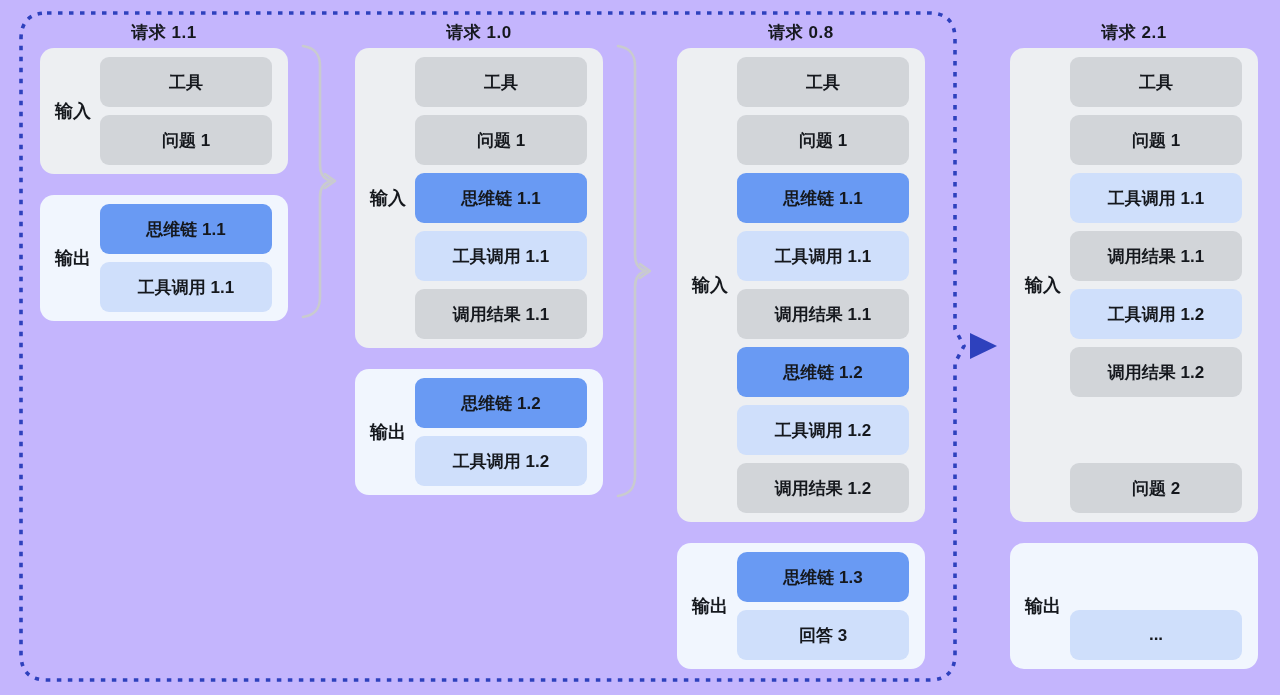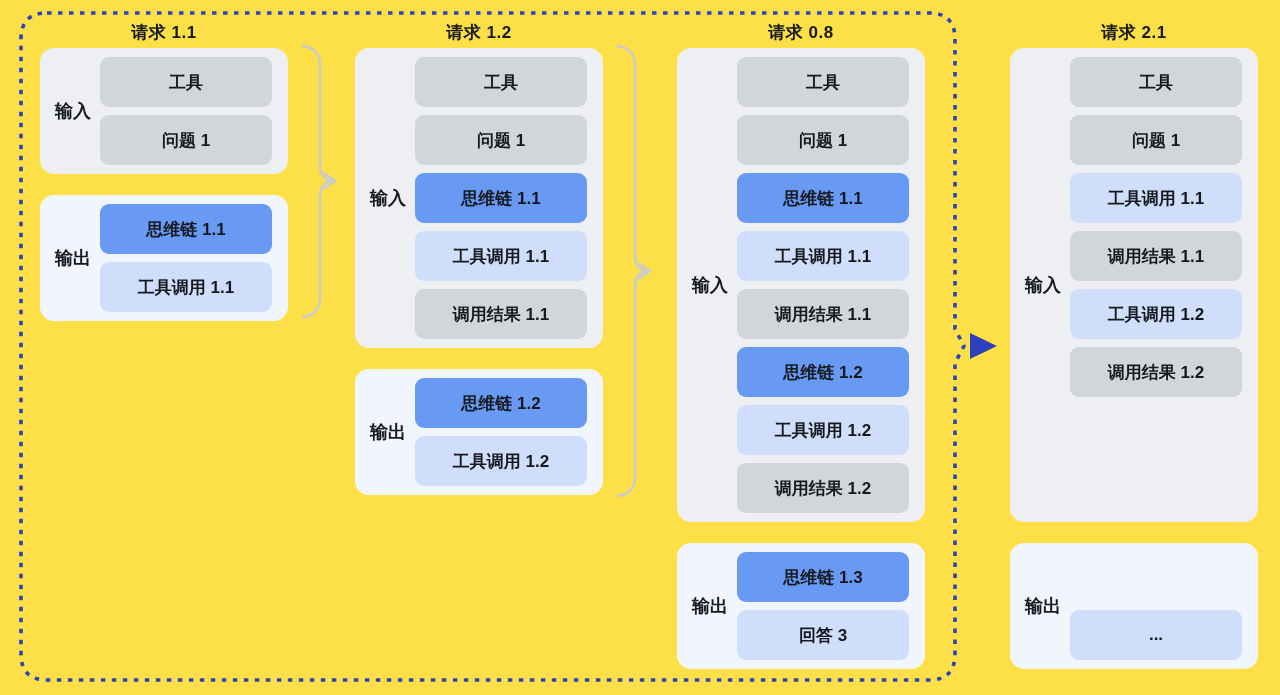--- a/index.html
+++ b/index.html
@@ -1,17 +1,17 @@
 <!DOCTYPE html>
 <html><head>
 <meta charset="utf-8">
 <style>
   html,body{margin:0;padding:0;background:#ffffff;}
   .canvas{
-    position:relative;width:1280px;height:695px;background:#fde047;overflow:hidden;
+    position:relative;width:1280px;height:695px;background:#c4b5fd;overflow:hidden;
     font-family:"Liberation Sans","DejaVu Sans",sans-serif;color:var(--text,#15181d);
   }
   #connector-layer{position:absolute;left:0;top:0;z-index:1;}
   #columns{position:absolute;left:0;top:0;width:1280px;height:695px;z-index:2;}
   .group-title{
     position:absolute;top:23px;height:20px;line-height:20px;text-align:center;
     font-size:17px;font-weight:bold;letter-spacing:.5px;
   }
   .panel{position:absolute;width:248px;border-radius:14px;}
   .panel.input{background:var(--panel-input,#edeff2);}
@@ -63,21 +63,21 @@
           <div class="msg-box gray" style="top: 9px;">工具</div>
           <div class="msg-box gray" style="top: 67px;">问题 1</div>
         </div>
         <div class="panel output" style="left: 40px; top: 195px; height: 126px;">
           <span class="panel-label">输出</span>
           <div class="msg-box blue" style="top: 9px;">思维链 1.1</div>
           <div class="msg-box lightblue" style="top: 67px;">工具调用 1.1</div>
         </div>
       </section>
       <section>
-        <div class="group-title" style="left: 355px; width: 248px;">请求 1.2</div>
+        <div class="group-title" style="left: 355px; width: 248px;">请求 1.0</div>
         <div class="panel input" style="left: 355px; top: 48px; height: 300px;">
           <span class="panel-label">输入</span>
           <div class="msg-box gray" style="top: 9px;">工具</div>
           <div class="msg-box gray" style="top: 67px;">问题 1</div>
           <div class="msg-box blue" style="top: 125px;">思维链 1.1</div>
           <div class="msg-box lightblue" style="top: 183px;">工具调用 1.1</div>
           <div class="msg-box gray" style="top: 241px;">调用结果 1.1</div>
         </div>
         <div class="panel output" style="left: 355px; top: 369px; height: 126px;">
           <span class="panel-label">输出</span>
@@ -93,34 +93,35 @@
           <div class="msg-box gray" style="top: 67px;">问题 1</div>
           <div class="msg-box blue" style="top: 125px;">思维链 1.1</div>
           <div class="msg-box lightblue" style="top: 183px;">工具调用 1.1</div>
           <div class="msg-box gray" style="top: 241px;">调用结果 1.1</div>
           <div class="msg-box blue" style="top: 299px;">思维链 1.2</div>
           <div class="msg-box lightblue" style="top: 357px;">工具调用 1.2</div>
           <div class="msg-box gray" style="top: 415px;">调用结果 1.2</div>
         </div>
         <div class="panel output" style="left: 677px; top: 543px; height: 126px;">
           <span class="panel-label">输出</span>
-          <div class="msg-box blue" style="top: 9px;">思维链 1.3</div>
+          <div class="msg-box blue" style="top: 9px; border-radius: 10px;">思维链 1.3</div>
           <div class="msg-box lightblue" style="top: 67px;">回答 3</div>
         </div>
       </section>
       <section>
         <div class="group-title" style="left: 1010px; width: 248px;">请求 2.1</div>
         <div class="panel input" style="left: 1010px; top: 48px; height: 474px;">
           <span class="panel-label">输入</span>
           <div class="msg-box gray" style="top: 9px;">工具</div>
           <div class="msg-box gray" style="top: 67px;">问题 1</div>
           <div class="msg-box lightblue" style="top: 125px;">工具调用 1.1</div>
           <div class="msg-box gray" style="top: 183px;">调用结果 1.1</div>
           <div class="msg-box lightblue" style="top: 241px;">工具调用 1.2</div>
           <div class="msg-box gray" style="top: 299px;">调用结果 1.2</div>
+          <div class="msg-box gray" style="top: 415px;">问题 2</div>
         </div>
         <div class="panel output" style="left: 1010px; top: 543px; height: 126px;">
           <span class="panel-label">输出</span>
           <div class="msg-box lightblue" style="top: 67px;">...</div>
         </div>
       </section>
     </div>
 </div>
 
 </body></html>

